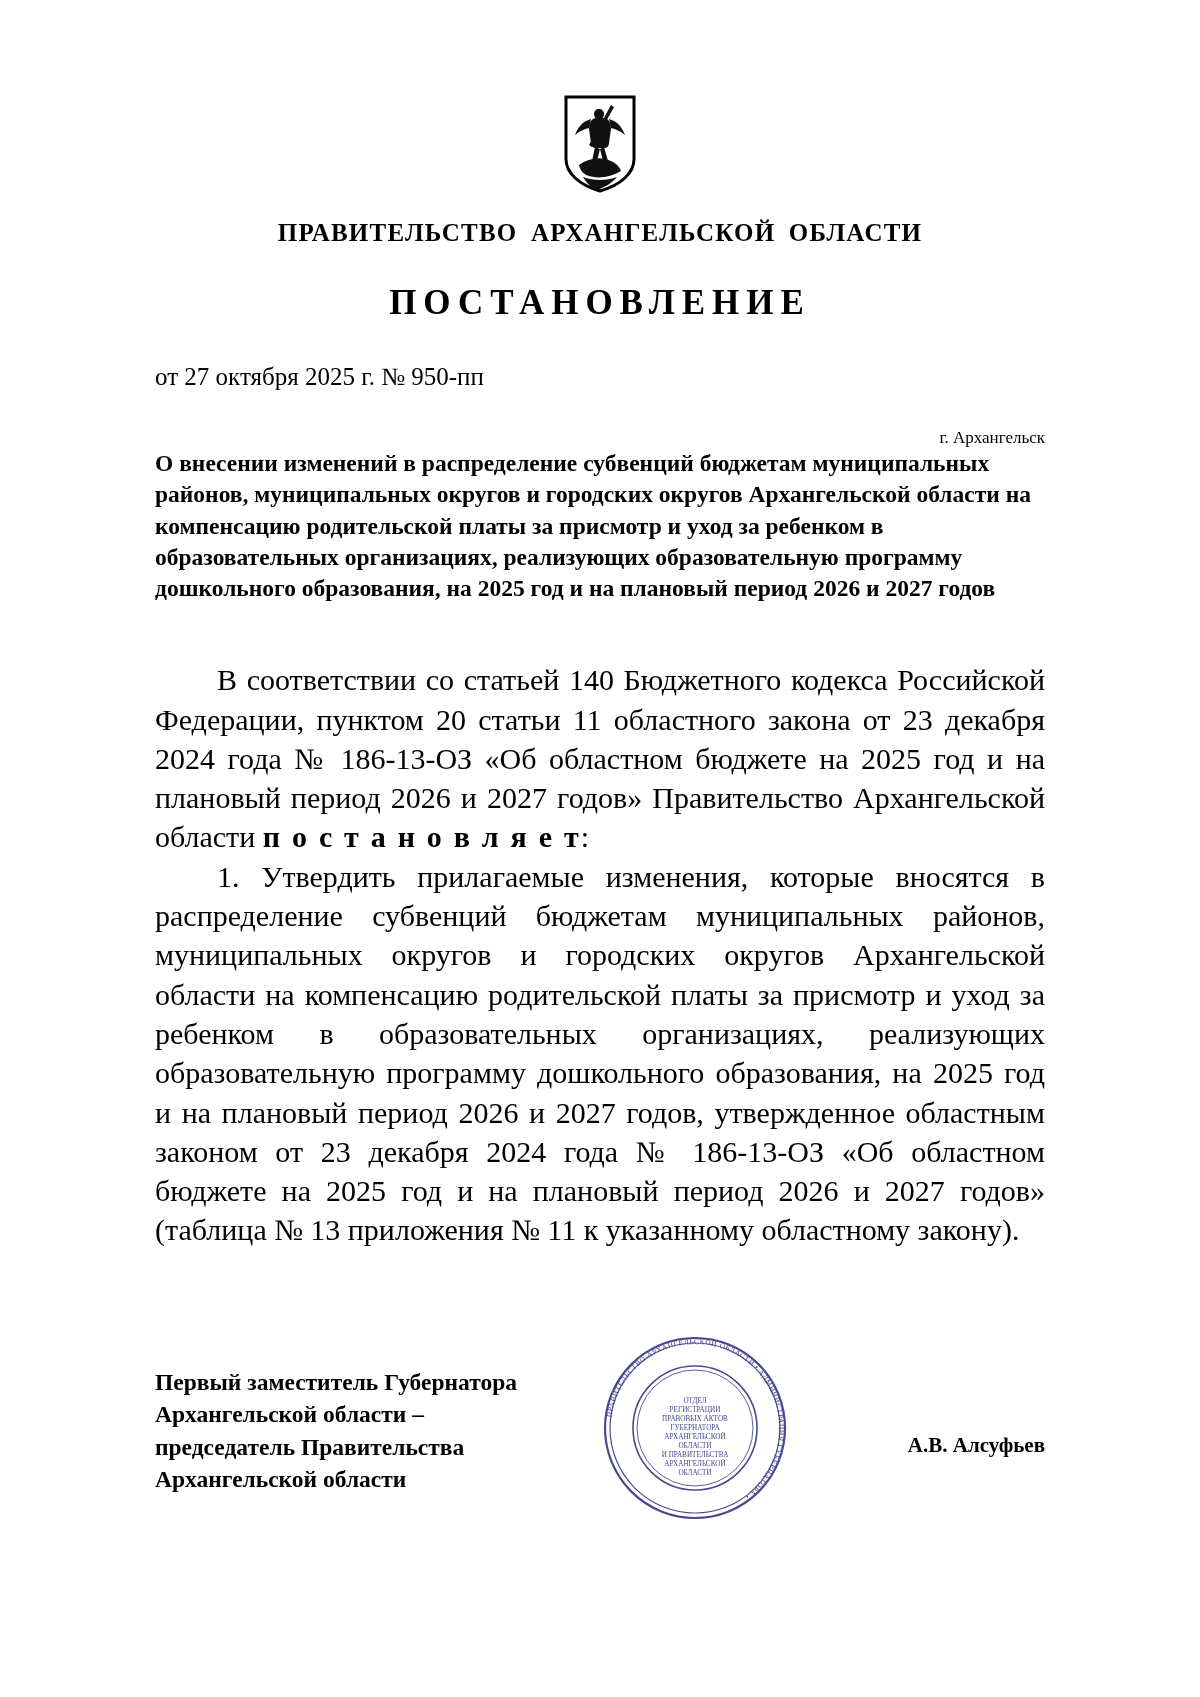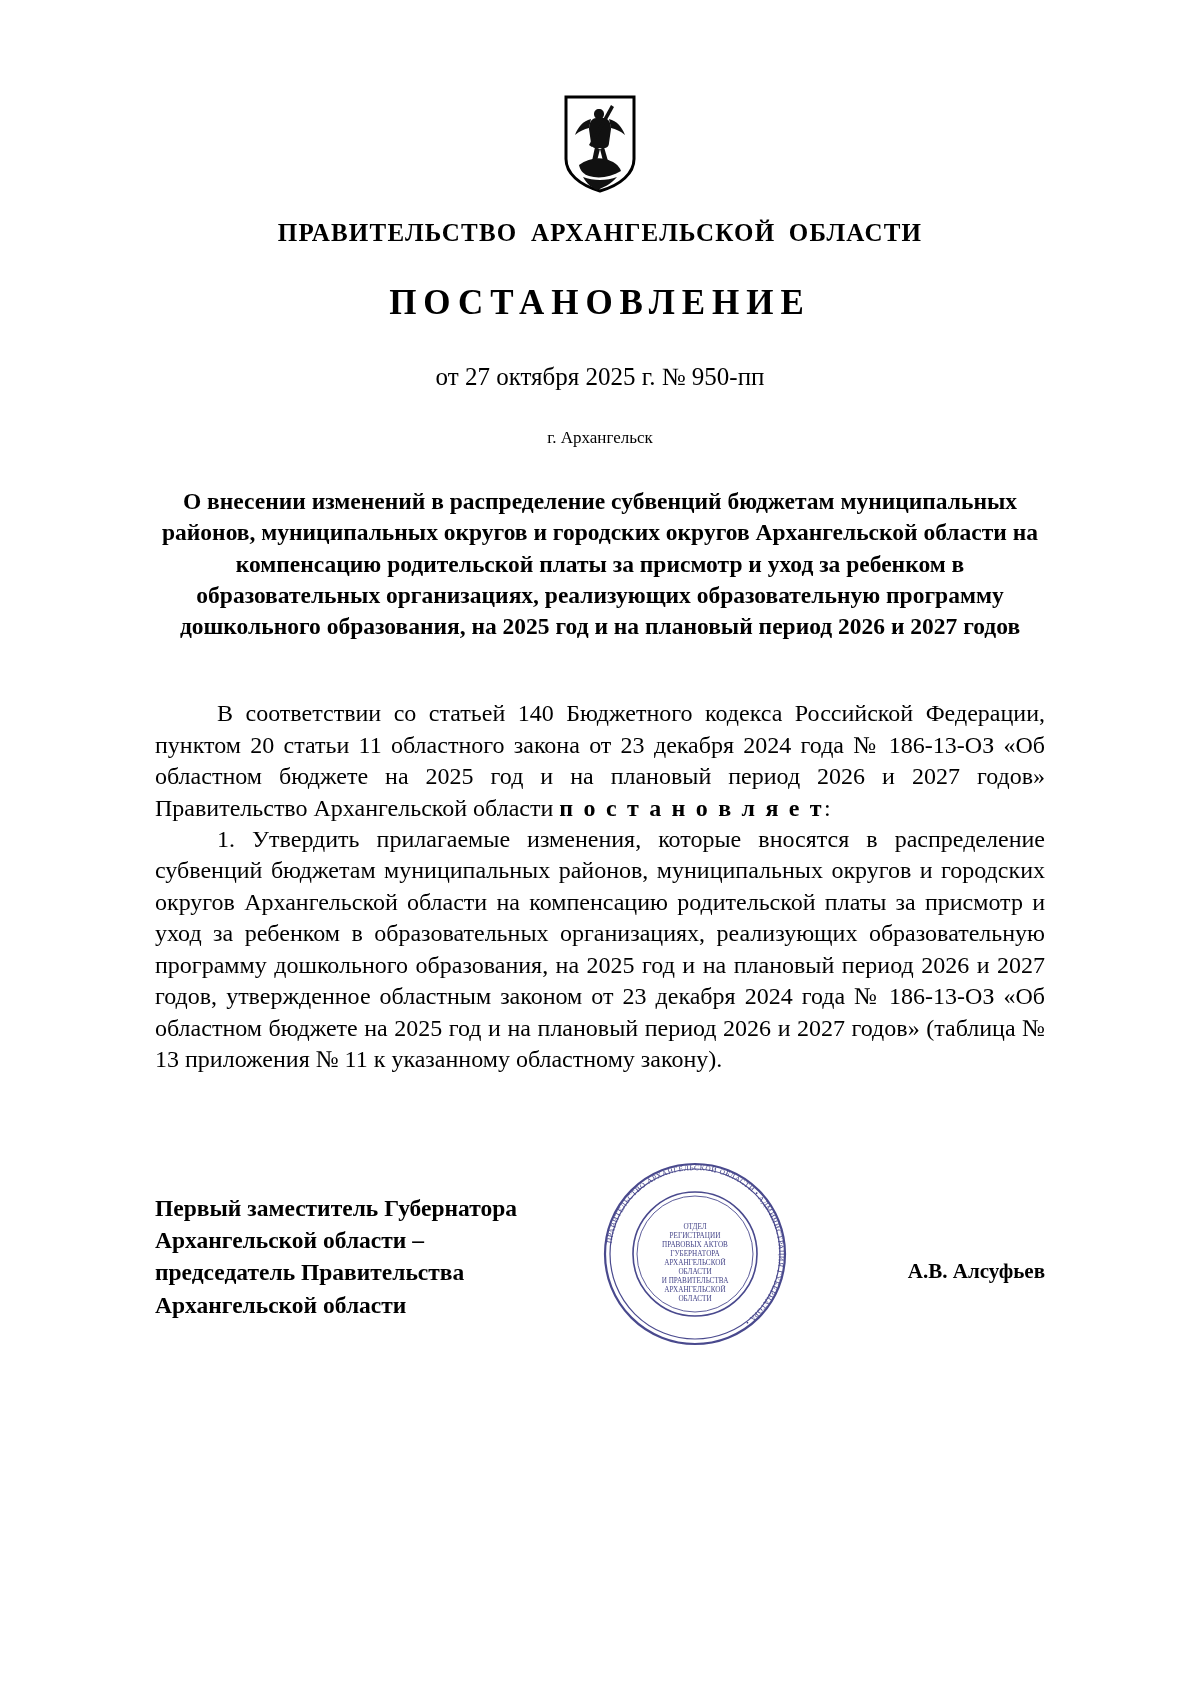--- a/index.html
+++ b/index.html
@@ -52,40 +52,37 @@
   }
   .doc-type {
     margin-top: 36px;
     text-align: center;
     font-weight: bold;
     font-size: 35px;
     letter-spacing: 7px;
   }
   .doc-date {
     margin-top: 40px;
-    text-align: center;
     font-size: 25px;
   }
   .doc-city {
     margin-top: 37px;
-    text-align: center;
+    text-align: right;
     font-size: 17px;
   }
   .doc-subject {
-    margin-top: 38px;
-    text-align: center;
     font-weight: bold;
     font-size: 23.5px;
     line-height: 1.33;
   }
 
   
   .body-text {
     margin-top: 56px;
-    font-size: 24px;
+    font-size: 30px;
     line-height: 1.31;
     text-align: justify;
   }
   .body-text p {
     margin: 0;
     text-indent: 62px;
     text-align: justify;
     text-align-last: left;
   }
   .spaced-bold {

